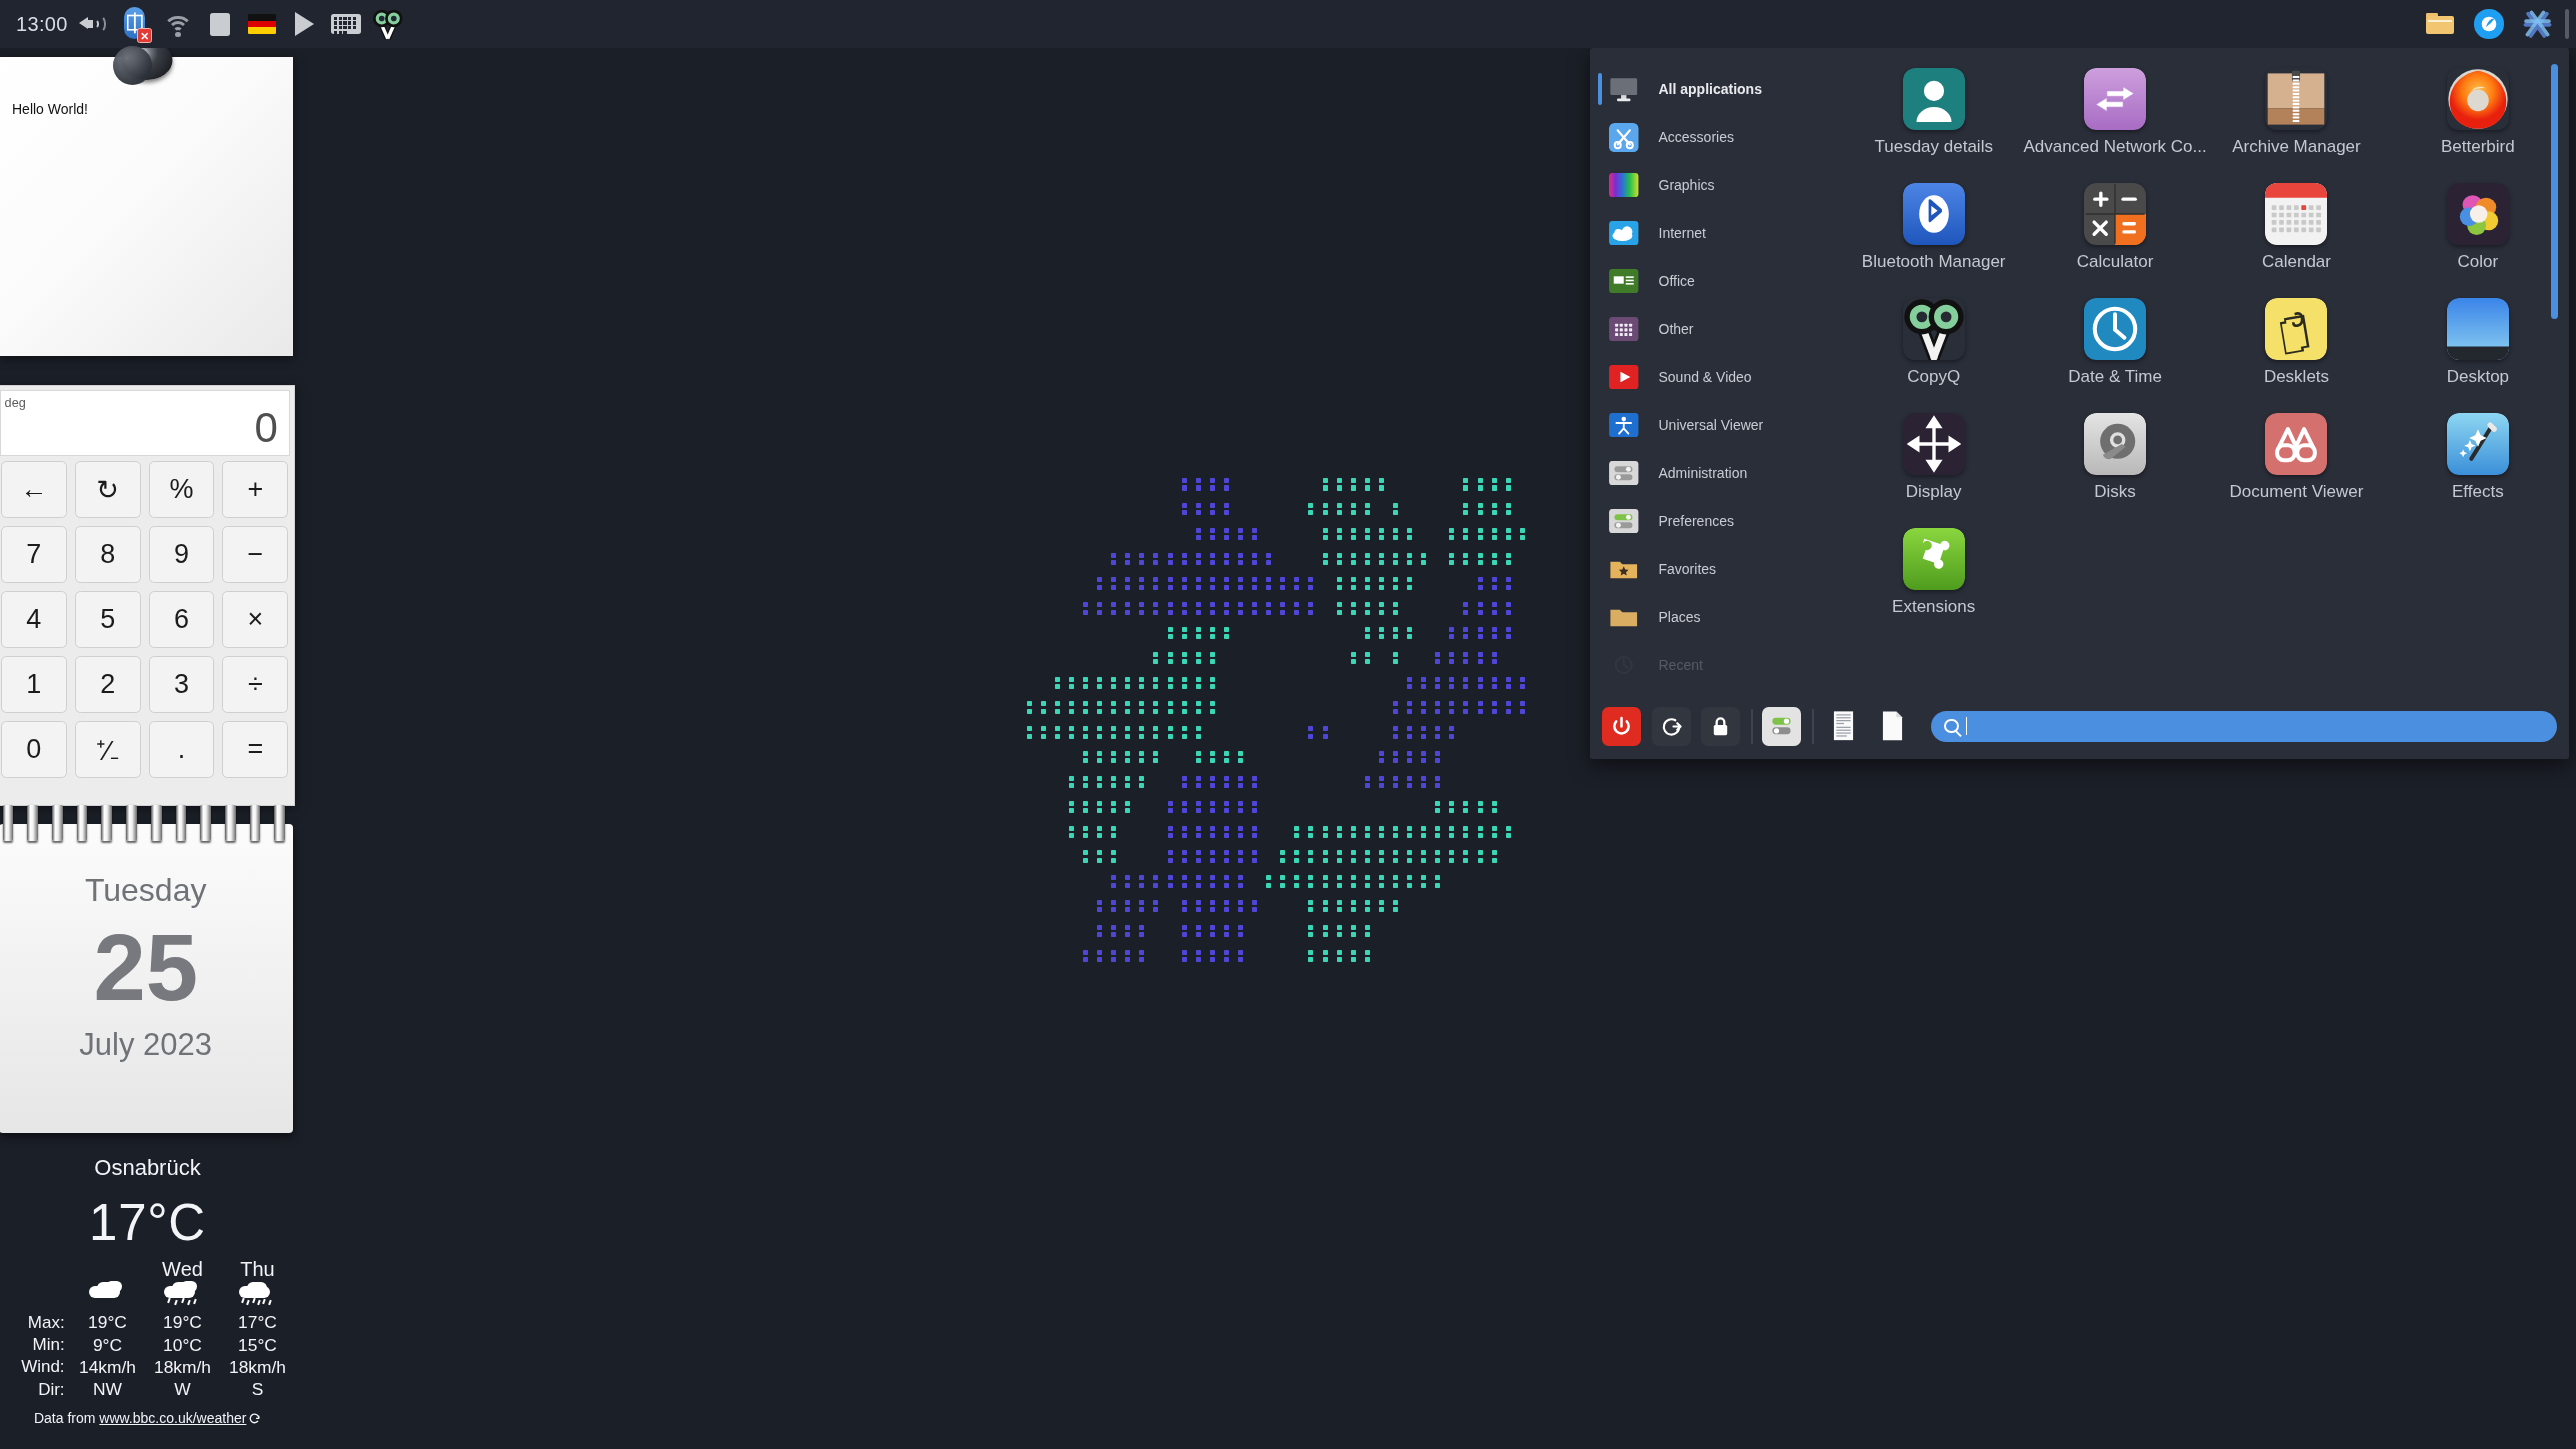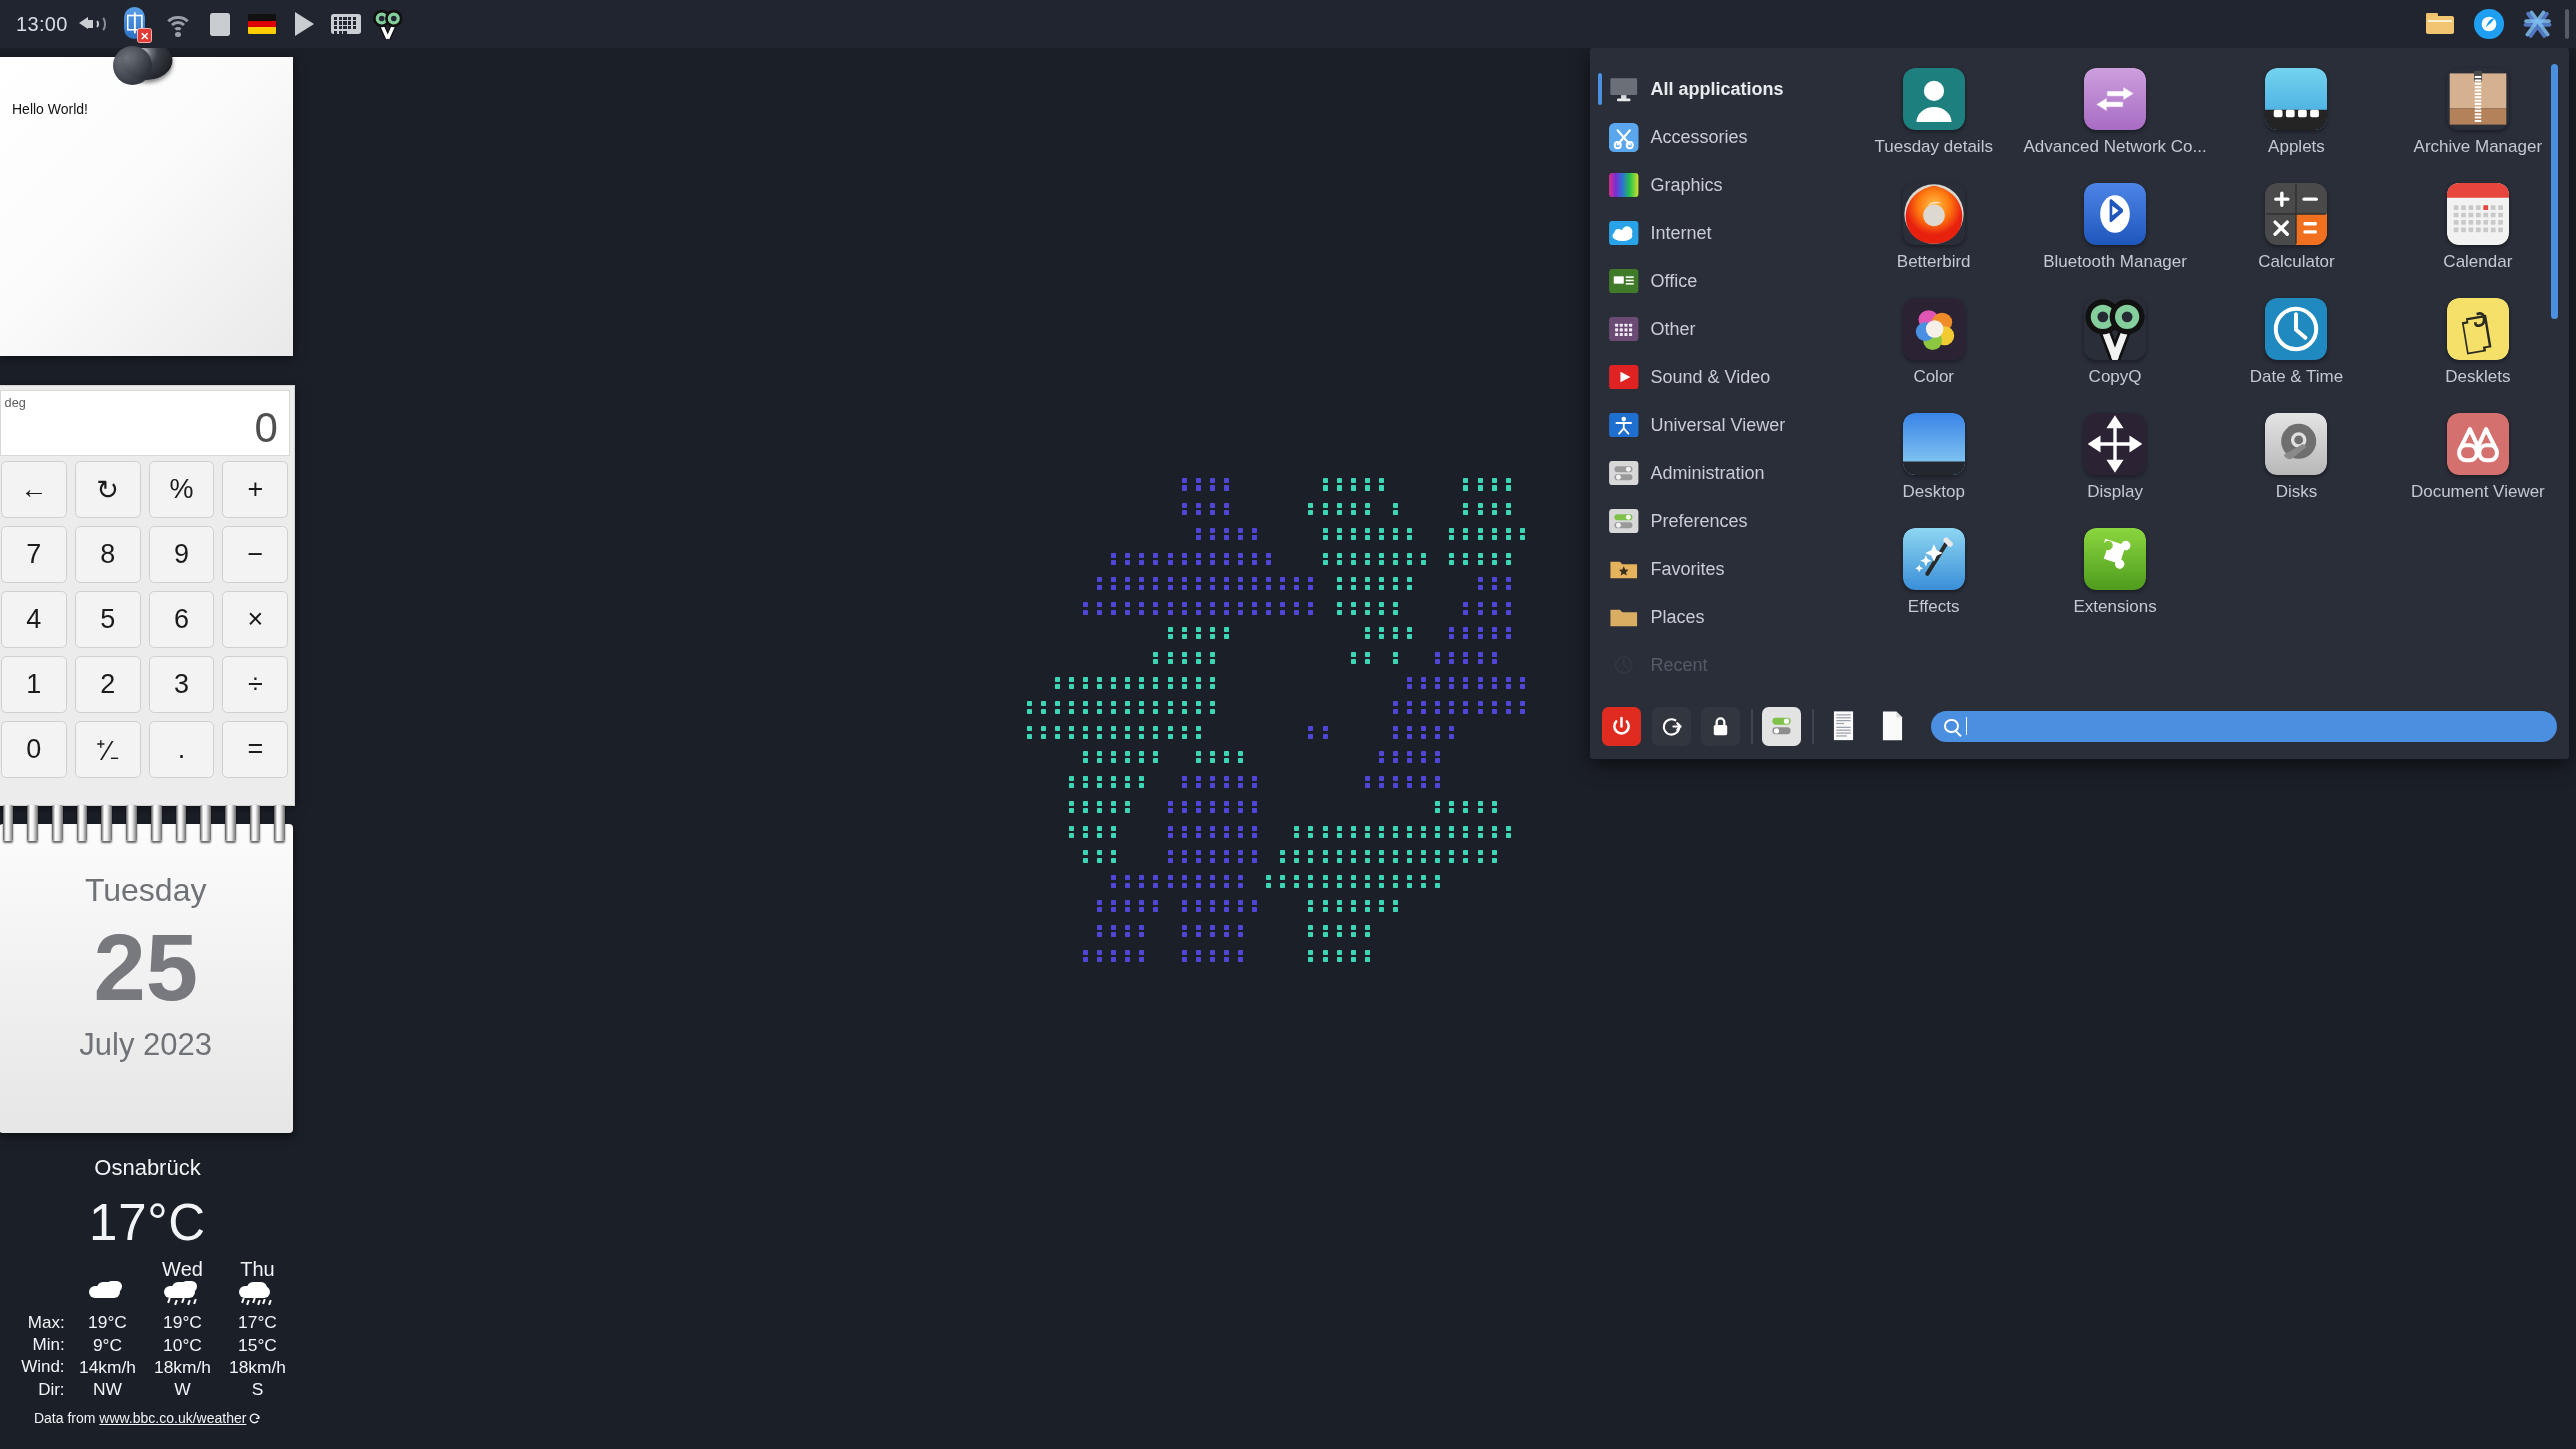--- a/index.html
+++ b/index.html
@@ -156,21 +156,21 @@
   #menu-body { display: flex; flex: 1; min-height: 0; }
 
   #categories { width: 248px; padding-top: 17.4px; flex-shrink: 0; }
   .cat {
     display: flex; align-items: center; height: 48px; padding-left: 19px; position: relative;
   }
   .cat .accent { position: absolute; left: 8px; top: 8px; width: 4px; height: 32px; background: #4b8fe0; border-radius: 2px; display:none;}
   .cat.selected .accent { display: block; }
   .cat .cicon { width: 29.5px; height: 29.5px; margin-right: 12px; flex-shrink: 0; border-radius: 4.7px;
      display:flex; align-items:center; justify-content:center; overflow:hidden; }
-  .cat .clabel { font-size: 18px; color: #c9ccd3; }
+  .cat .clabel { font-size: 14px; color: #c9ccd3; margin-left: 8px; }
   .cat.selected .clabel { color: #e8eaee; font-weight: bold; }
   .cat.dim .clabel { color: #555a65; }
   .cat.dim .cicon { opacity: .35; }
 
   #appgrid-wrap { flex: 1; position: relative; padding: 12px 0 0 0; overflow: hidden; }
   #appgrid { display: grid; grid-template-columns: repeat(4, 178px); gap: 0 3.4px; padding-left: 6.7px;}
   .app { width: 178px; height: 115px; display: flex; flex-direction: column; align-items: center; justify-content: flex-start; padding-top: 8px;}
   .app .aicon { width: 62px; height: 62px; border-radius: 12px; display:flex; align-items:center; justify-content:center;
      box-shadow: 0 2px 4px rgba(0,0,0,.4); overflow: hidden; position: relative; }
   .app .alabel { margin-top: 6.7px; font-size: 17px; color: #c4c8d0; white-space: nowrap; }
@@ -1287,41 +1287,20 @@
                   <rect width="92" height="92" rx="18" fill="url(#na)"></rect>
                   <path d="M58 28 L74 38 L58 48 v-6 H34 v-8 h24z" fill="#fff" stroke="#c08fd6" stroke-width="1"></path>
                   <path d="M34 44 L18 54 L34 64 v-6 h24 v-8 H34z" fill="#fff" stroke="#c08fd6" stroke-width="1"></path>
                 </svg>
               </div>
               <div class="alabel">Advanced Network Co...</div>
             </div>
             <div class="app">
               <div class="aicon" style="background: transparent;">
                 <svg width="62" height="62" viewBox="0 0 92 92">
-                  <defs>
-                    <linearGradient id="ap" x1="0" y1="0" x2="0" y2="1">
-                      <stop offset="0%" stop-color="#74d3ee"></stop>
-                      <stop offset="100%" stop-color="#3fa5df"></stop>
-                    </linearGradient>
-                  </defs>
-                  <rect width="92" height="92" rx="18" fill="url(#ap)"></rect>
-                  <path d="M0 62 h92 v12 a18 18 0 0 1-18 18 H18 A18 18 0 0 1 0 74z" fill="#242424"></path>
-                  <g fill="#fff">
-                    <rect x="13" y="62" width="13" height="11" rx="2.5"></rect>
-                    <rect x="31" y="62" width="13" height="11" rx="2.5"></rect>
-                    <rect x="49" y="62" width="13" height="11" rx="2.5"></rect>
-                    <rect x="67" y="62" width="13" height="11" rx="2.5"></rect>
-                  </g>
-                </svg>
-              </div>
-              <div class="alabel">Applets</div>
-            </div>
-            <div class="app">
-              <div class="aicon" style="background: transparent;">
-                <svg width="62" height="62" viewBox="0 0 92 92">
                   <rect x="4" y="8" width="84" height="52" fill="#d6b190"></rect>
                   <rect x="4" y="60" width="84" height="24" fill="#b3825a"></rect>
                   <rect x="40" y="4" width="12" height="16" rx="2" fill="#4a4a4a"></rect>
                   <g fill="#fff">
                     <rect x="41" y="12" width="10" height="3" rx="1"></rect>
                     <rect x="41" y="17" width="10" height="3" rx="1"></rect>
                     <rect x="41" y="22" width="10" height="3" rx="1"></rect>
                     <rect x="41" y="27" width="10" height="3" rx="1"></rect>
                     <rect x="41" y="32" width="10" height="3" rx="1"></rect>
                     <rect x="41" y="37" width="10" height="3" rx="1"></rect>

